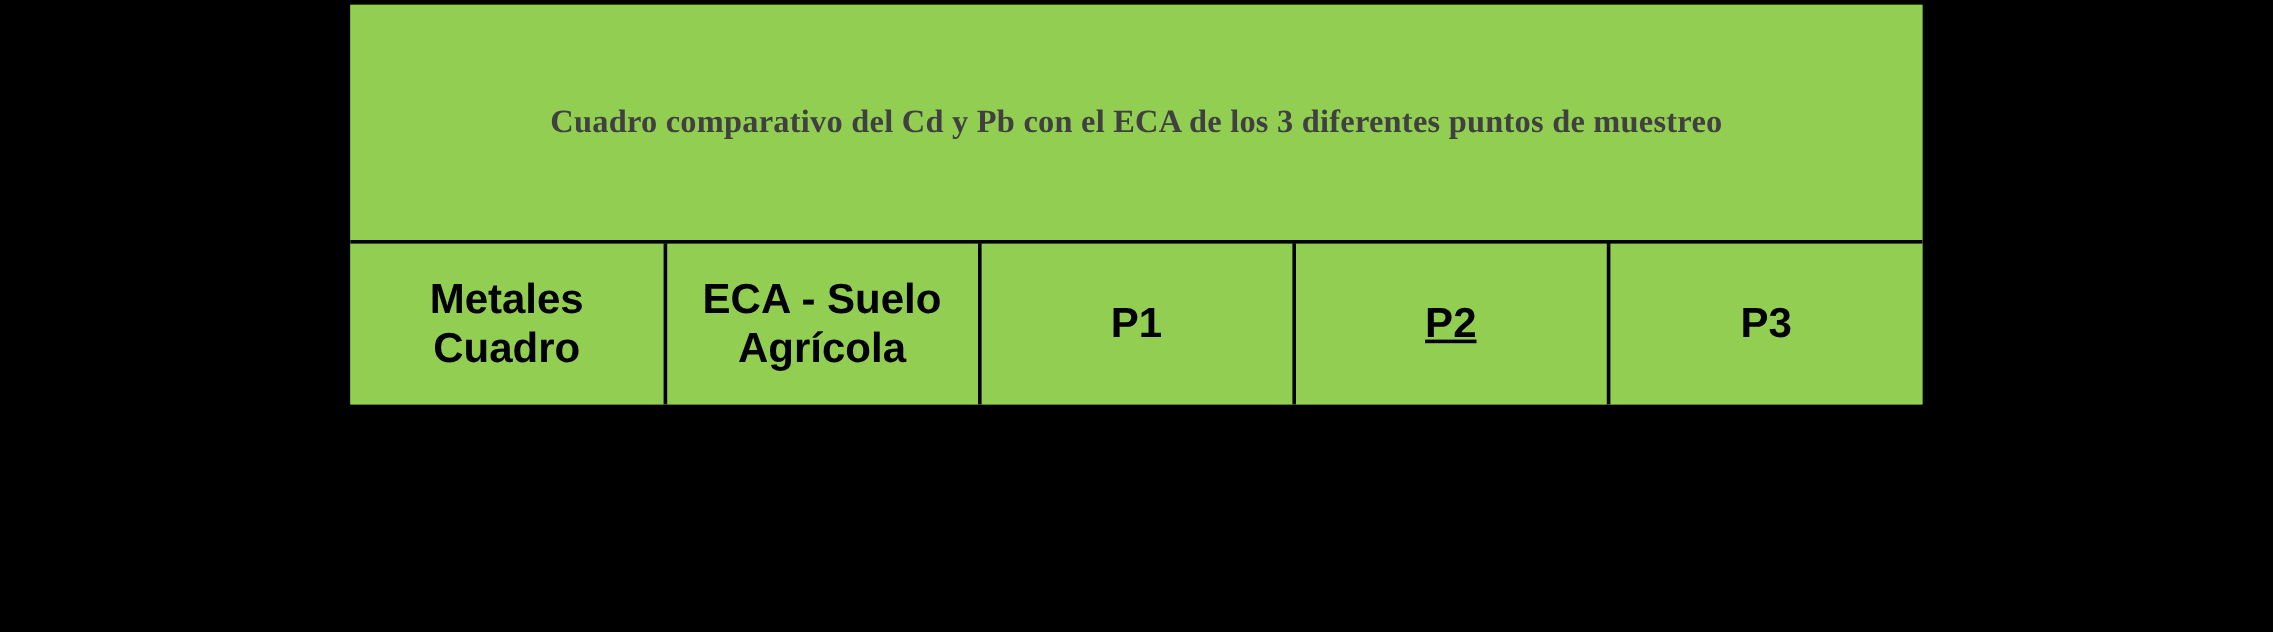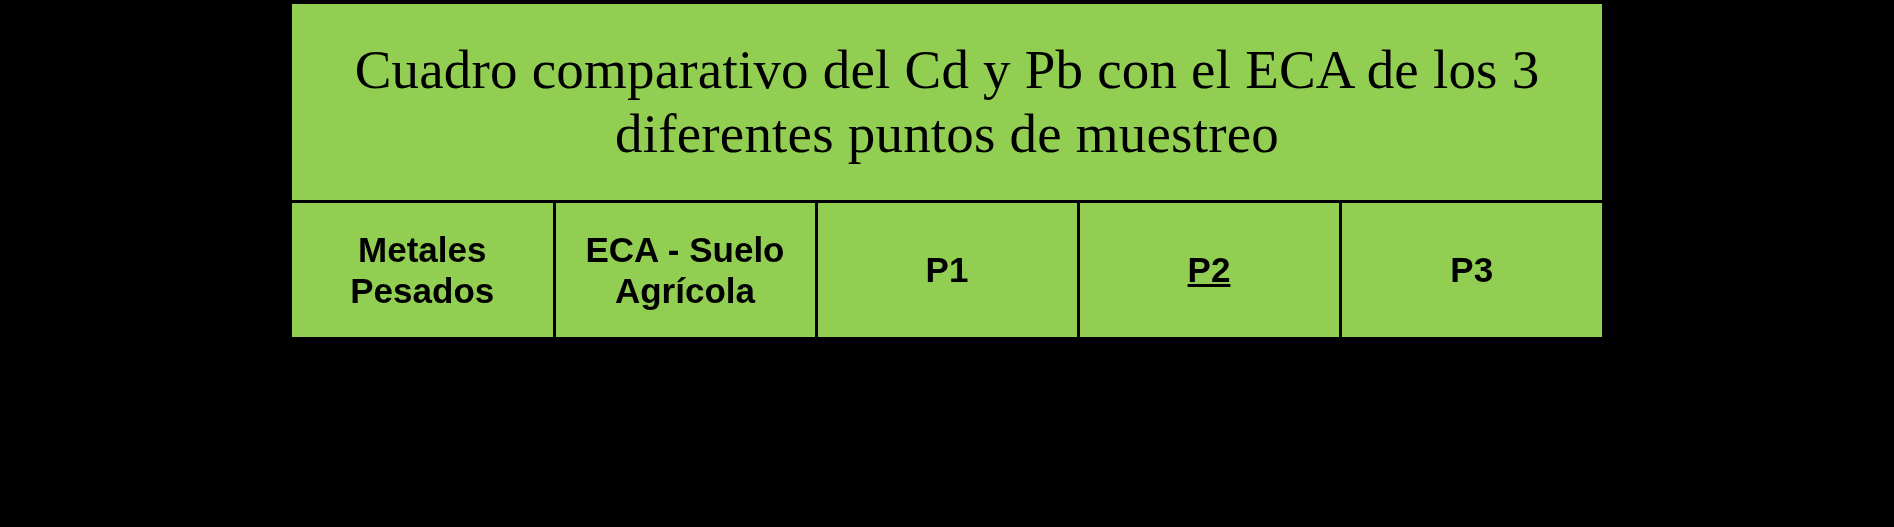--- a/index.html
+++ b/index.html
@@ -50,25 +50,25 @@
   }
 
   
   .title-cell {
     height: 196px;
     border-bottom: 3px solid #000000 !important;
     padding: 0 26px !important;
   }
   .title-text {
     font-family: "Liberation Serif", "DejaVu Serif", serif;
-    font-weight: normal;
-    font-size: 55px;
+    font-weight: bold;
+    font-size: 27px;
     line-height: 1.17;
     letter-spacing: 0.2px;
-    color: #000000;
+    color: #404040;
     text-align: center;
   }
 
   
   .head-row td {
     height: 134px;
     font-family: "Liberation Sans", "DejaVu Sans", sans-serif;
     font-weight: bold;
     font-size: 35px;
     line-height: 1.18;
@@ -100,21 +100,21 @@
       <tbody>
 
         <tr>
           <td class="title-cell" colspan="5">
             <div class="title-text">Cuadro comparativo del Cd y Pb con el ECA de los 3 diferentes puntos de muestreo</div>
           </td>
         </tr>
 
         <tr class="head-row">
           <td class="col-metal">
-            <span class="cell-label">Metales Pesados</span>
+            <span class="cell-label">Metales Cuadro</span>
           </td>
           <td class="col-eca">
             <span class="cell-label">ECA - Suelo
 Agrícola</span>
           </td>
           <td class="col-p1">
             <span class="cell-label">P1</span>
           </td>
           <td class="col-p2">
             <span class="cell-label">P2</span>

